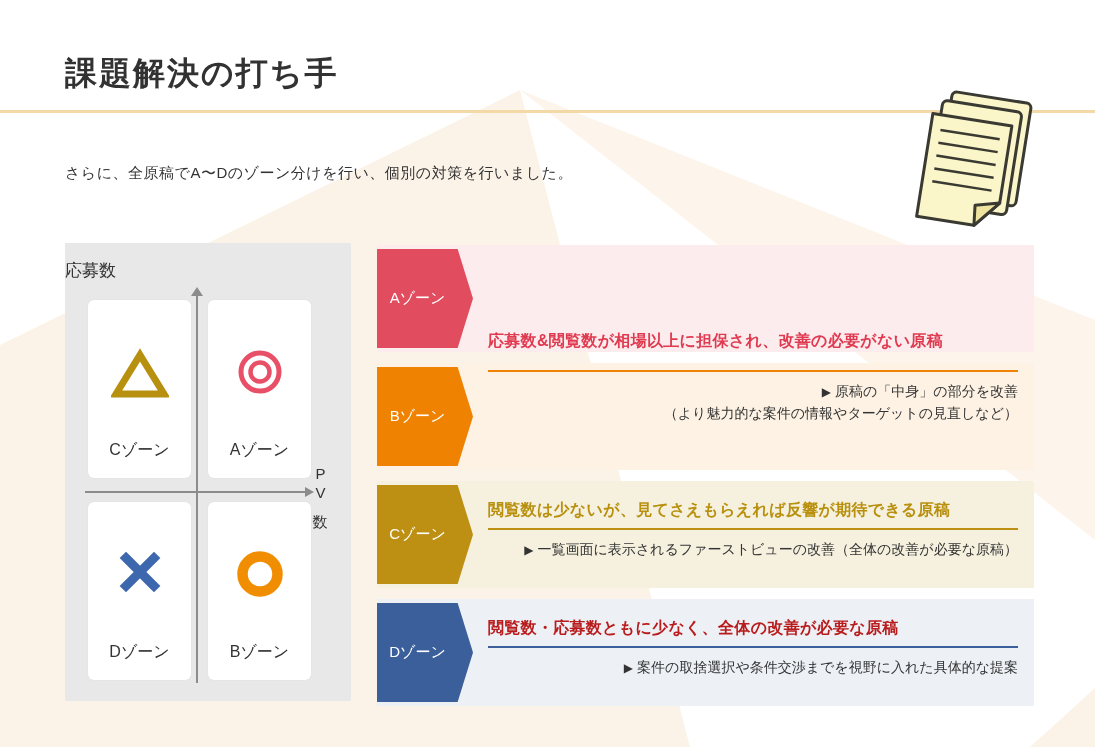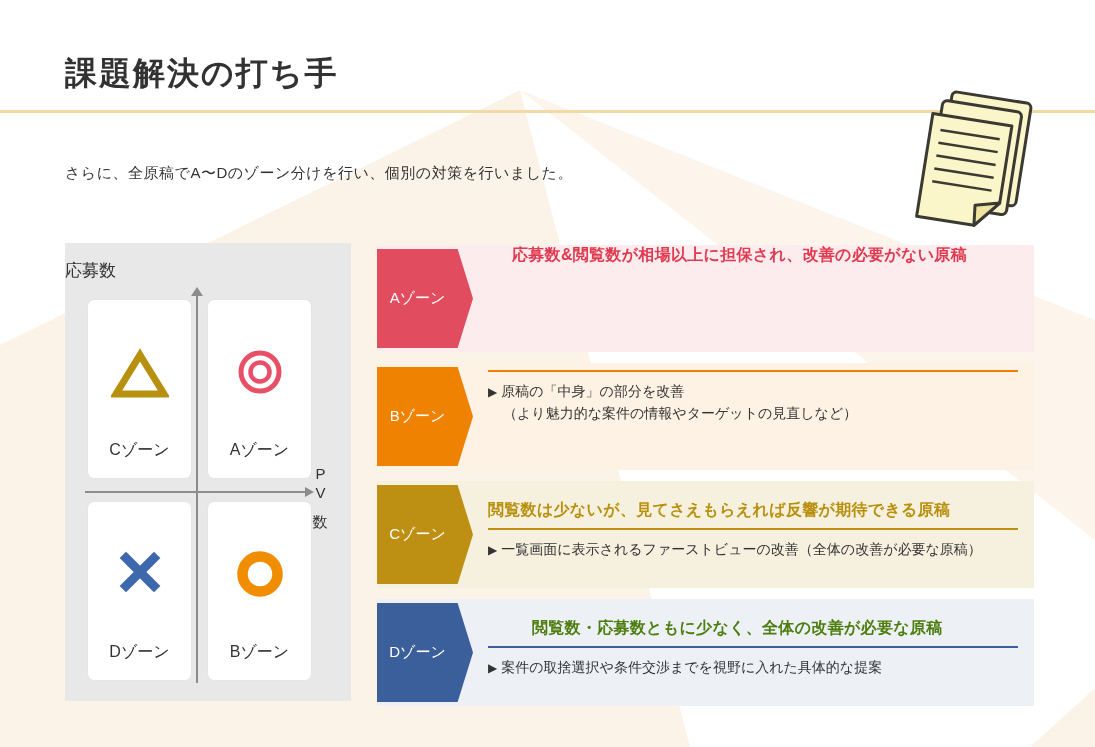--- a/index.html
+++ b/index.html
@@ -37,23 +37,23 @@
   .q-label{position:absolute;left:0;top:140px;width:100%;text-align:center;font-size:16px;color:#333;}
 
   
   .zone{position:absolute;left:377px;width:657px;height:107px;}
   .chev{position:absolute;left:0;top:4px;width:96px;height:99px;
     clip-path:polygon(0 0,84% 0,100% 50%,84% 100%,0 100%);}
   .chev-label{position:absolute;left:0;top:0;width:81px;height:99px;display:flex;align-items:center;justify-content:center;color:#ffffff;font-size:15px;}
   .z-body{position:absolute;left:111px;top:0;width:530px;height:107px;}
   .z-title{font-size:16px;font-weight:bold;letter-spacing:0.3px;}
   .zone.multi .z-title{margin-top:19px;}
-  .zone.single .z-body{display:flex;align-items:flex-start;margin-left:24px;}
+  .zone.single .z-body{display:flex;align-items:flex-end;}
   .z-underline{height:2px;width:530px;margin-top:7px;}
-  .z-points{margin-top:9px;font-size:14px;color:#333;line-height:21px;}
+  .z-points{margin-top:9px;font-size:14px;color:#333;line-height:21px;text-align:right;}
   .z-sub{padding-left:15px;}
   .z-sub:empty{display:none;}
   .marker{display:inline-block;margin-right:4px;font-size:12px;color:#333;}
 </style>
 </head>
 <body>
 
 <div class="page">
 
   <div class="bg-shape bg-left"></div>
@@ -161,21 +161,21 @@
 
       </div>
     </div>
   </div>
 
   <div class="zone multi" style="top: 599px; background: rgb(237, 241, 246);">
     <div class="chev" style="background: rgb(59, 95, 155);">
       <div class="chev-label">Dゾーン</div>
     </div>
     <div class="z-body">
-      <div class="z-title" style="color: #4d7c0f; margin-left: 44px;">閲覧数・応募数ともに少なく、全体の改善が必要な原稿</div>
+      <div class="z-title" style="color: #b91c1c;">閲覧数・応募数ともに少なく、全体の改善が必要な原稿</div>
       <div class="z-underline" style="background: rgb(59, 95, 155);"></div>
       <div class="z-points">
         <div><span class="marker">▶</span><span>案件の取捨選択や条件交渉までを視野に入れた具体的な提案</span></div>
 
       </div>
     </div>
   </div>
 
 </div>
 

